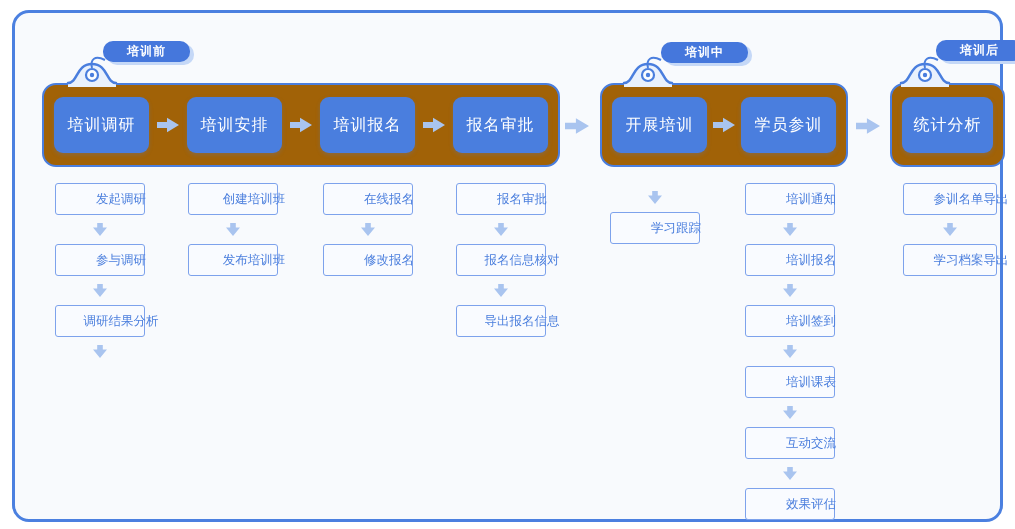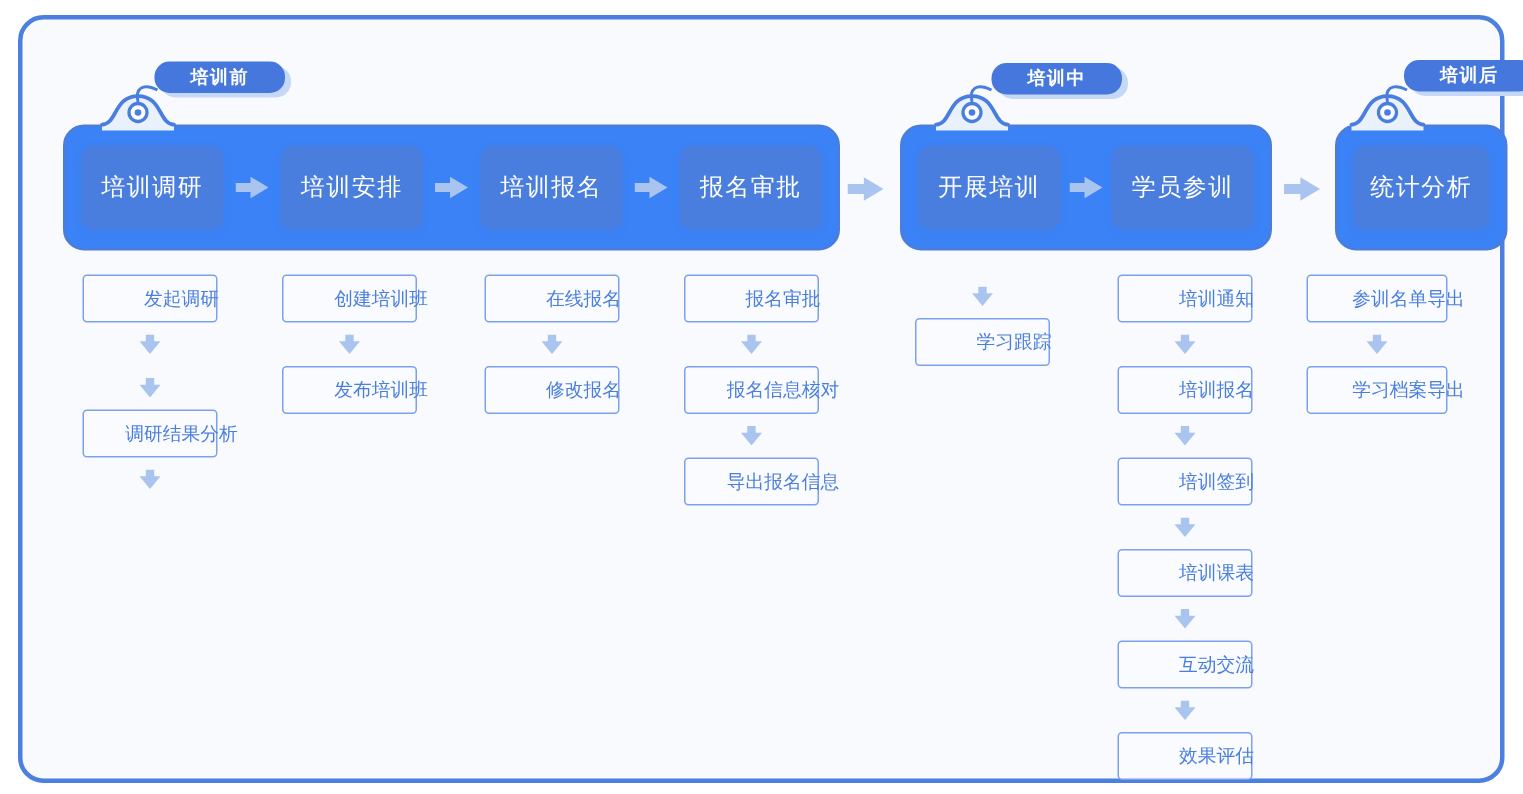--- a/index.html
+++ b/index.html
@@ -7,21 +7,21 @@
     font-family:"Liberation Sans", sans-serif; overflow:hidden; }
 
   .frame {
     position:absolute; left:12px; top:10px; width:991px; height:512px;
     background:#f8fafd; border:3px solid #4b80e0; border-radius:17px;
   }
 
   
   .section {
     position:absolute; top:70px; height:84px;
-    background:#3b82f6; border:2.5px solid #4a7ede; border-radius:14px;
+    background:#a16207; border:2.5px solid #4a7ede; border-radius:14px;
     display:flex; align-items:center; justify-content:space-between;
     padding:0 10px;
   }
   #sec1 { left:27px;  width:518px; }
   #sec2 { left:585px; width:248px;align-items:center; }
   #sec3 { left:875px; width:115px; justify-content:center; }
 
   .stage-box {
     width:95px; height:56px; background:#4a7ede; border-radius:9px;
     color:#ffffff; font-size:16px; letter-spacing:1px;
@@ -47,21 +47,21 @@
   #badge3 { left:921px; top:27px; }
 
   
   .col { position:absolute; top:170px; display:flex; flex-direction:column; align-items:center; }
   #col1 { left:40px;  width:90px; }
   #col2 { left:173px; width:90px; }
   #col3 { left:308px; width:90px; }
   #col4 { left:441px; width:90px; }
   #col5 { left:595px; width:90px; }
   #col6 { left:730px; width:90px;justify-content:space-between; }
-  #col7 { left:856px; width:94px; }
+  #col7 { left:888px; width:94px; }
 
   .step {
     width:100%; height:32px; background:#f9fbff;
     border:1.5px solid #7da2ec; border-radius:3px;
     color:#4a7edd; font-size:12.5px;
     display:flex; align-items:center; justify-content:center; white-space:nowrap;padding-left:42px;
   }
   .dn { margin:8px 0; display:block; }
 </style>
 </head>
@@ -133,20 +133,21 @@
     </svg>
   <div class="badge" id="badge1">培训前</div>
   <div class="badge" id="badge2">培训中</div>
   <div class="badge" id="badge3">培训后</div>
 
   <div class="col" id="col1">
     <div class="step">发起调研</div>
     <svg class="dn" width="14" height="13" viewBox="0 0 14 13">
         <use href="#dArrow"></use>
       </svg>
+    <div class="step">参与调研</div>
     <svg class="dn" width="14" height="13" viewBox="0 0 14 13">
         <use href="#dArrow"></use>
       </svg>
     <div class="step">调研结果分析</div>
     <svg class="dn" width="14" height="13" viewBox="0 0 14 13">
         <use href="#dArrow"></use>
       </svg>
   </div>
 
   <div class="col" id="col2">

